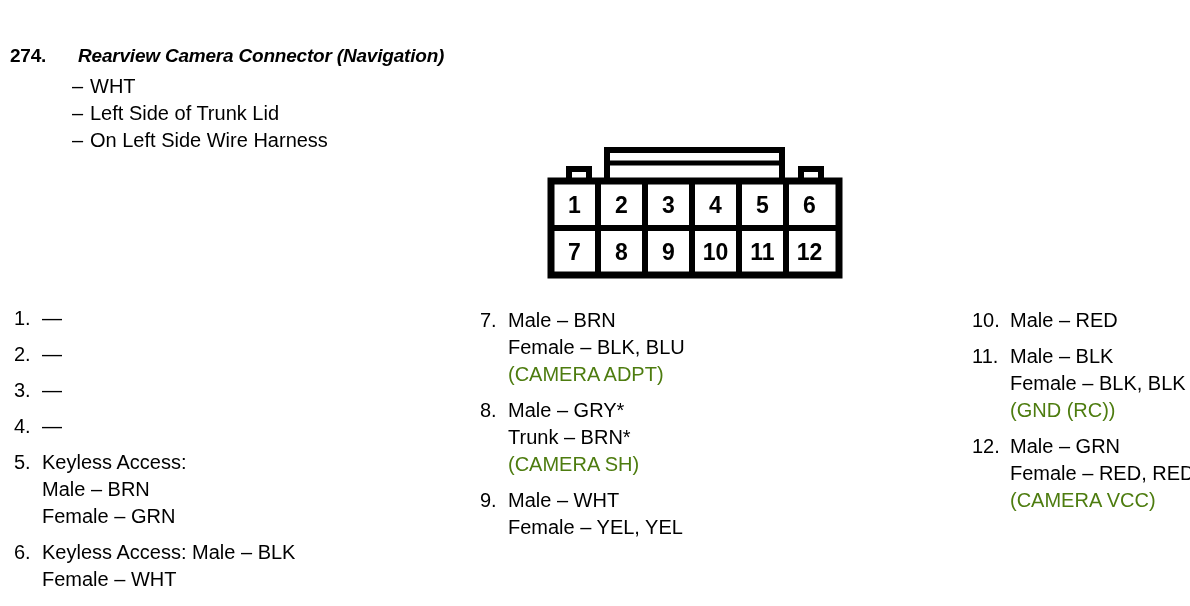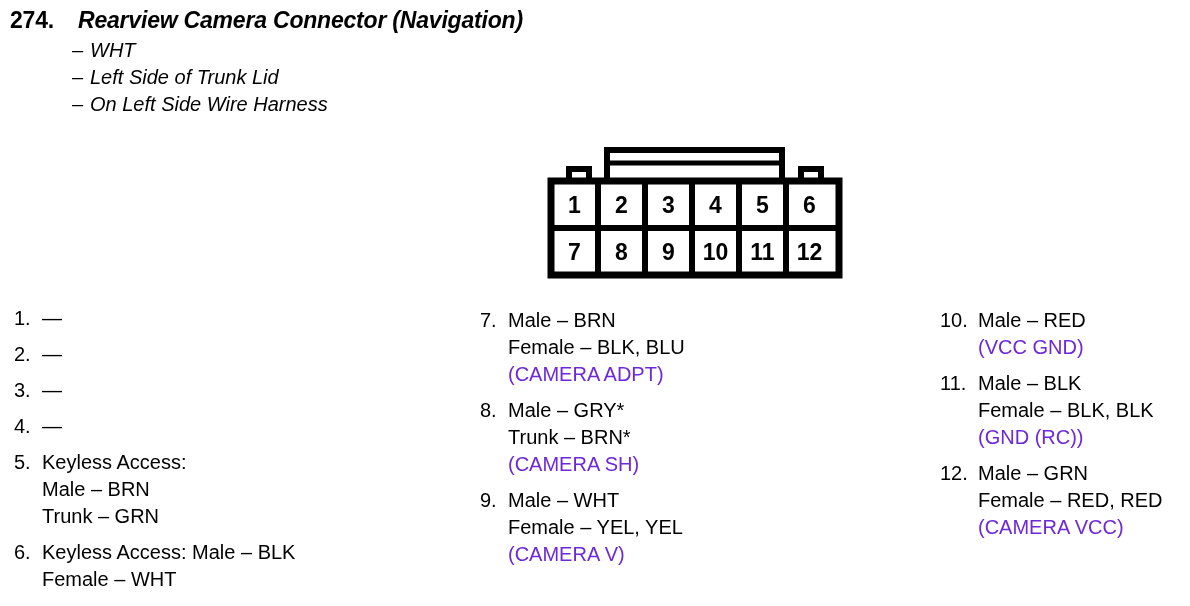--- a/index.html
+++ b/index.html
@@ -20,41 +20,41 @@
   #header {
     position: absolute;
     left: 10px;
     top: 6px;
     width: 1100px;
   }
   #title-row {
     display: flex;
     align-items: flex-end;
     font-weight: bold;
-    font-size: 23px;
+    font-size: 19px;
     line-height: 28px;
     letter-spacing: -0.2px;
+    margin-top: 36px;
   }
   #entry-number {
     width: 68px;
     flex: 0 0 68px;
   }
   #entry-title {
     white-space: nowrap;
     font-style: italic;
   }
   #subtitle-list {
     margin-top: 3px;
     padding-left: 62px;
   }
   .subtitle-line {
     font-size: 20px;
     line-height: 27px;
     white-space: nowrap;
-    font-style: italic;
   }
   .subtitle-dash {
     display: inline-block;
     width: 18px;
   }
 
   
   #connector {
     position: absolute;
     left: 545px;
@@ -79,32 +79,32 @@
     margin-bottom: 9px;
   }
   .pin-num {
     flex: 0 0 auto;
     font-size: 20px;
     line-height: 27px;
     text-align: left;
   }
   #column-left .pin-num,
   #column-mid .pin-num  { width: 28px; }
-  #column-right .pin-num { width: 38px; }
+  #column-right .pin-num { width: 38px; margin-left: 32px; }
 
   .pin-lines {
     flex: 1 1 auto;
   }
   .pin-line {
     font-size: 20px;
     line-height: 27px;
     white-space: nowrap;
   }
   .pin-line.signal {
-    color: #6d28d9;
+    color: #4d7c0f;
   }
   .pin-line.empty {
     letter-spacing: 0;
   }
 </style>
 </head>
 <body>
 
 <div id="header">
   <div id="title-row">
@@ -178,21 +178,21 @@
       <div class="pin-num">4.</div>
       <div class="pin-lines">
         <div class="pin-line empty">—</div>
       </div>
     </div>
     <div class="pin-entry">
       <div class="pin-num">5.</div>
       <div class="pin-lines">
         <div class="pin-line">Keyless Access:</div>
         <div class="pin-line">Male – BRN</div>
-        <div class="pin-line">Trunk – GRN</div>
+        <div class="pin-line">Female – GRN</div>
       </div>
     </div>
     <div class="pin-entry">
       <div class="pin-num">6.</div>
       <div class="pin-lines">
         <div class="pin-line">Keyless Access: Male – BLK</div>
         <div class="pin-line">Female – WHT</div>
       </div>
     </div>
   </div>
@@ -211,30 +211,28 @@
         <div class="pin-line">Male – GRY*</div>
         <div class="pin-line">Trunk – BRN*</div>
         <div class="pin-line signal">(CAMERA SH)</div>
       </div>
     </div>
     <div class="pin-entry">
       <div class="pin-num">9.</div>
       <div class="pin-lines">
         <div class="pin-line">Male – WHT</div>
         <div class="pin-line">Female – YEL, YEL</div>
-        <div class="pin-line signal">(CAMERA V)</div>
       </div>
     </div>
   </div>
 <div id="column-right" class="pin-column">
     <div class="pin-entry">
       <div class="pin-num">10.</div>
       <div class="pin-lines">
         <div class="pin-line">Male – RED</div>
-        <div class="pin-line signal">(VCC GND)</div>
       </div>
     </div>
     <div class="pin-entry">
       <div class="pin-num">11.</div>
       <div class="pin-lines">
         <div class="pin-line">Male – BLK</div>
         <div class="pin-line">Female – BLK, BLK</div>
         <div class="pin-line signal">(GND (RC))</div>
       </div>
     </div>

